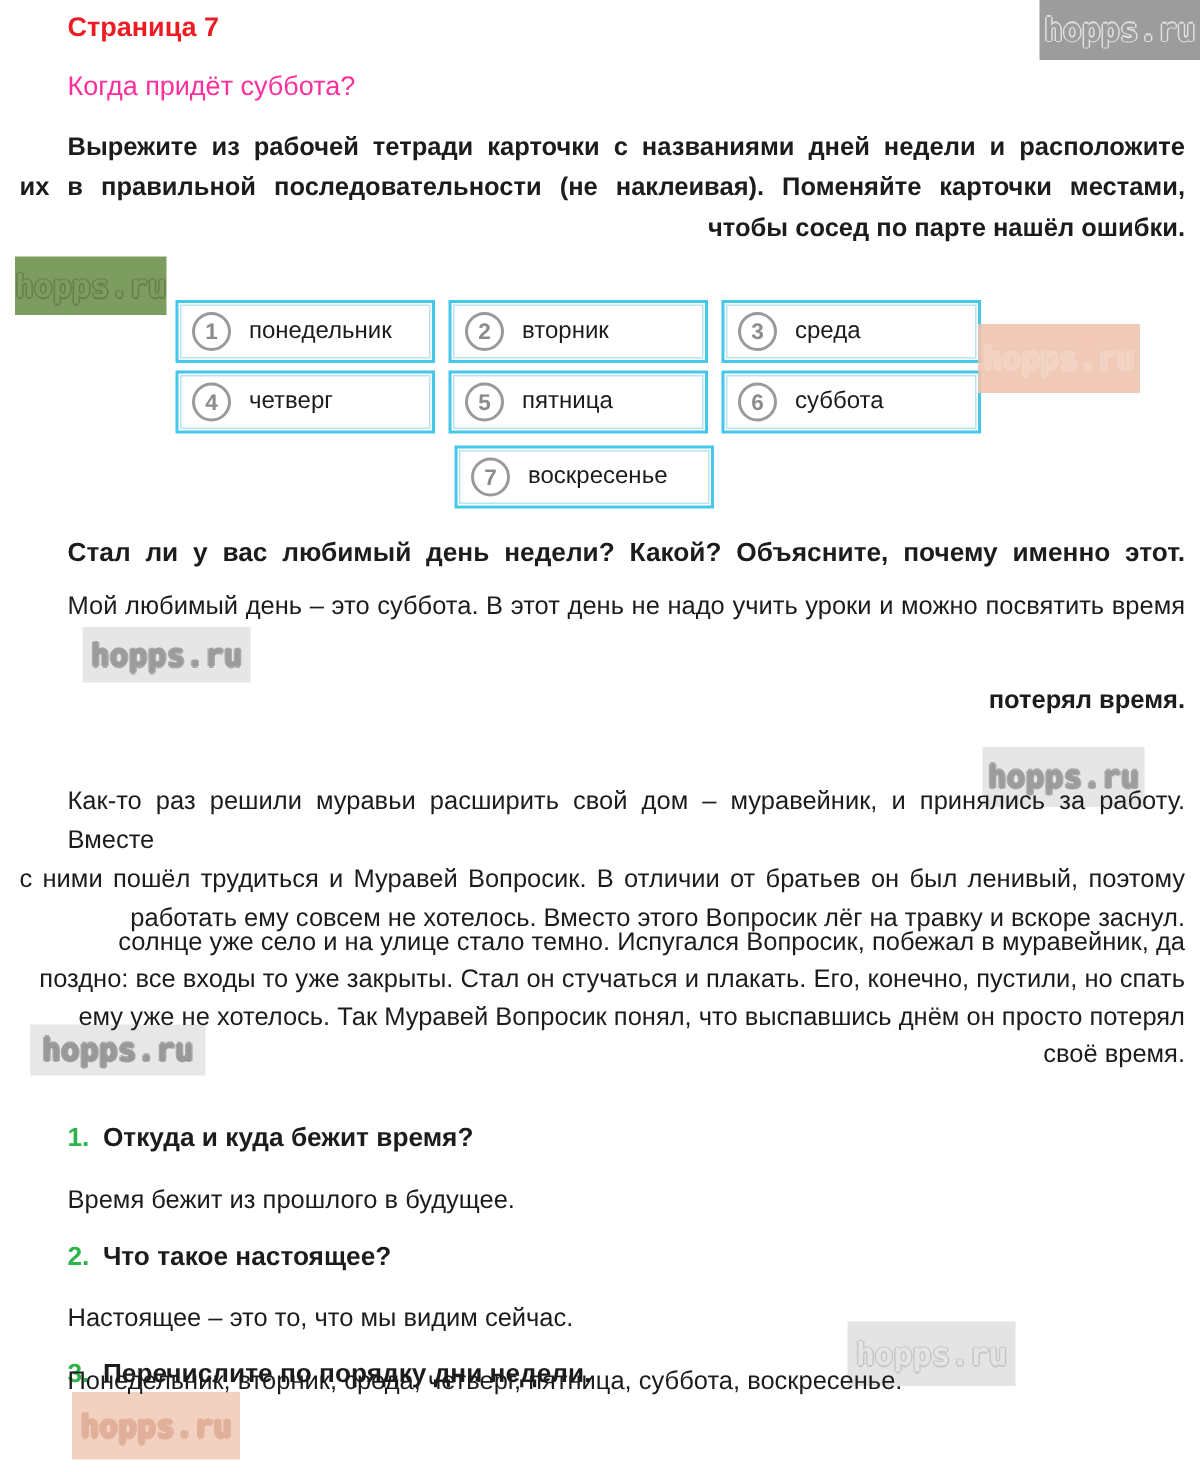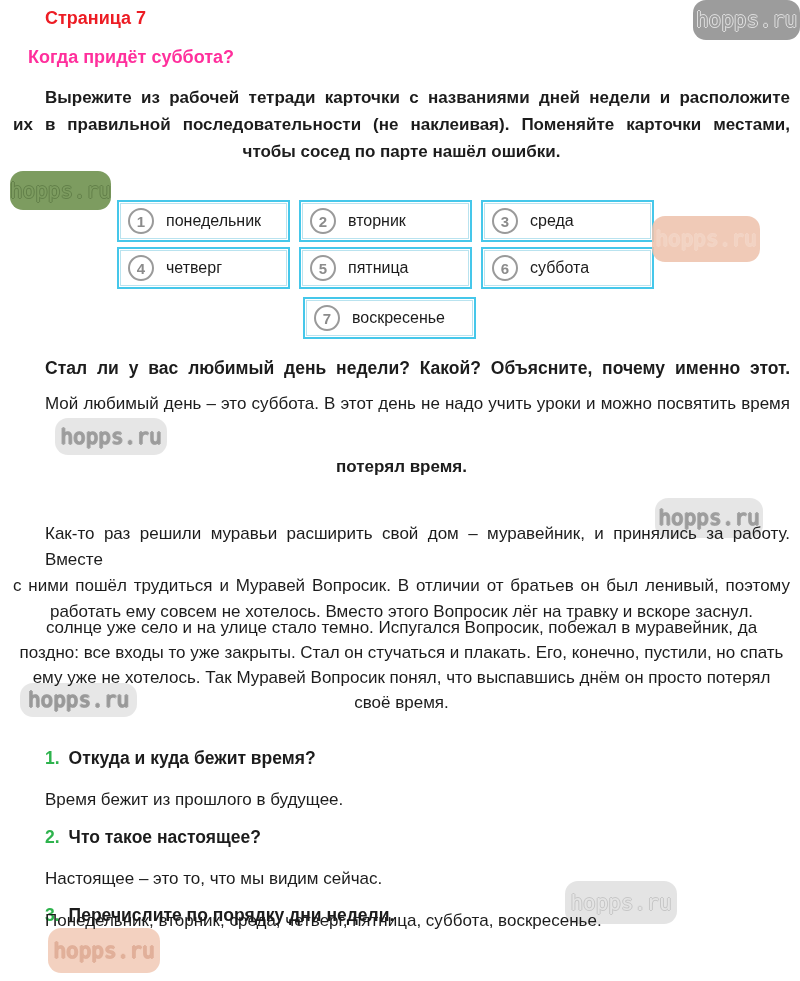--- a/index.html
+++ b/index.html
@@ -7,27 +7,27 @@
   .page {
     position:relative;
     width:800px; height:981px;
     background:#ffffff;
     font-family:"Liberation Sans","DejaVu Sans",sans-serif;
     color:#1c1c1c;
     overflow:hidden;
   }
   .abs { position:absolute; z-index:1; }
   .txtblock { left:13px; width:777px; }
-  .line { line-height:26px; font-size:17px; text-align:center; }
+  .line { line-height:26px; font-size:17px; text-align:right; }
   .b { font-weight:700; }
   .indent { padding-left:32px; }
   .just { text-align:justify; text-align-last:justify; }
 
   .page-label { top:8px; left:45px; font-size:18px; font-weight:700; color:#ed1c24; }
-  .doc-title  { top:47px; left:28px; font-size:18px; font-weight:700; color:#ff2f9c; }
+  .doc-title  { top:47px; left:45px; font-size:18px; font-weight:400; color:#ff2f9c; }
 
   .intro { top:84px; }
   .intro .line { line-height:27px; }
 
   
   .grid { position:absolute; top:200px; left:0; width:800px; height:142px; z-index:1; }
   .card {
     position:absolute; width:173px; height:42px;
     background:#ffffff;
     border:2px solid #45c7ea;
@@ -55,21 +55,21 @@
 
   .qa-q { left:45px; width:745px; font-size:17.5px; font-weight:700; }
   .qa-q .qnum { color:#2eb34d; margin-right:9px; }
   .qa-a { left:45px; width:745px; font-size:17px; }
   .q1{top:748px;} .a1{top:790px;} .q2{top:827px;} .a2{top:869px;} .q3{top:905px;} .a3{top:911px;}
 
   
   .wm {
     position:absolute; display:flex; align-items:center; justify-content:center;
     font-family:"DejaVu Sans Mono","Liberation Mono",monospace;
-    font-weight:400; font-size:21px; letter-spacing:0; z-index:0;border-radius:13px;
+    font-weight:700; font-size:21px; letter-spacing:0; z-index:0;
   }
   .wm span {
     color:var(--fill);
     text-shadow:1px 0 var(--ln), -1px 0 var(--ln), 0 1px var(--ln), 0 -1px var(--ln);
   }
   .wm-tr { top:0; left:693px; width:107px; height:40px; background:#9c9c9c; --fill:#9c9c9c; --ln:#dedede; }
   .wm-green { top:171px; left:10px; width:101px; height:39px; background:#7d9c60; --fill:#7d9c60; --ln:#63804a; }
   .wm-pink-r { top:216px; left:652px; width:108px; height:46px; background:rgba(238,195,173,0.88); --fill:rgba(238,195,173,0.1); --ln:#f3d5c6; z-index:2; }
   .wm-gray-ml { top:418px; left:55px; width:112px; height:37px; background:rgba(209,209,209,0.55); --fill:rgba(209,209,209,0.1); --ln:rgba(150,150,150,0.75); }
   .wm-gray-r { top:498px; left:655px; width:108px; height:40px; background:rgba(213,213,213,0.6); --fill:rgba(213,213,213,0.1); --ln:rgba(150,150,150,0.75); }

